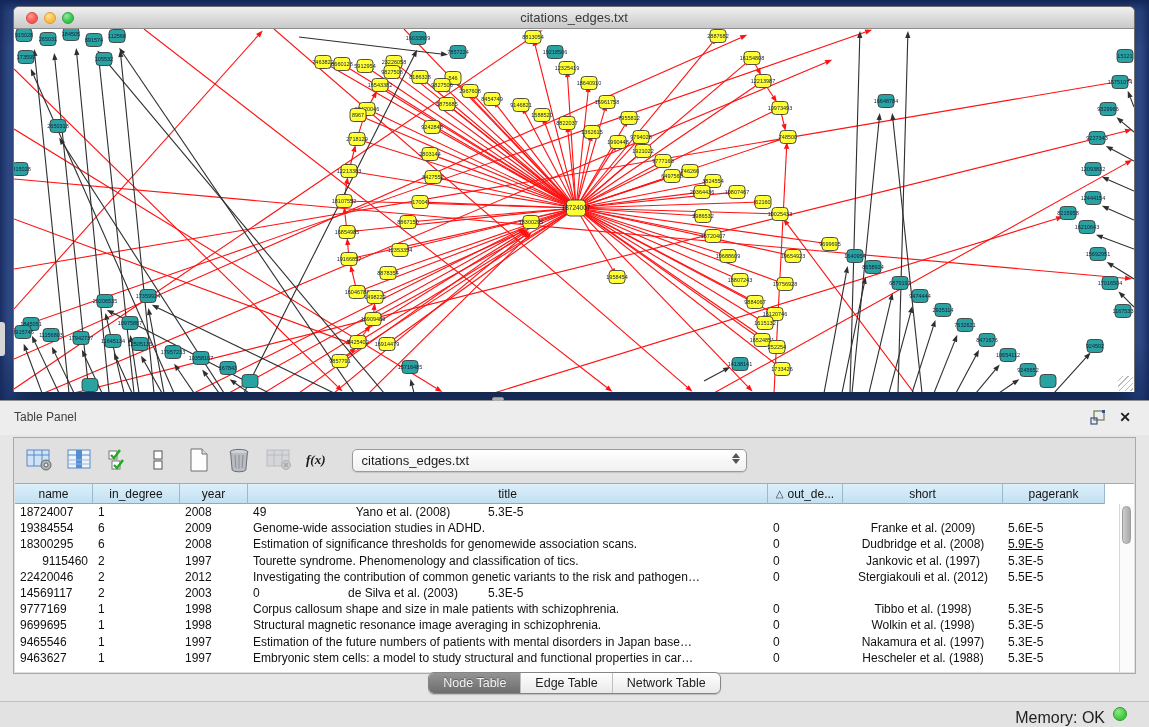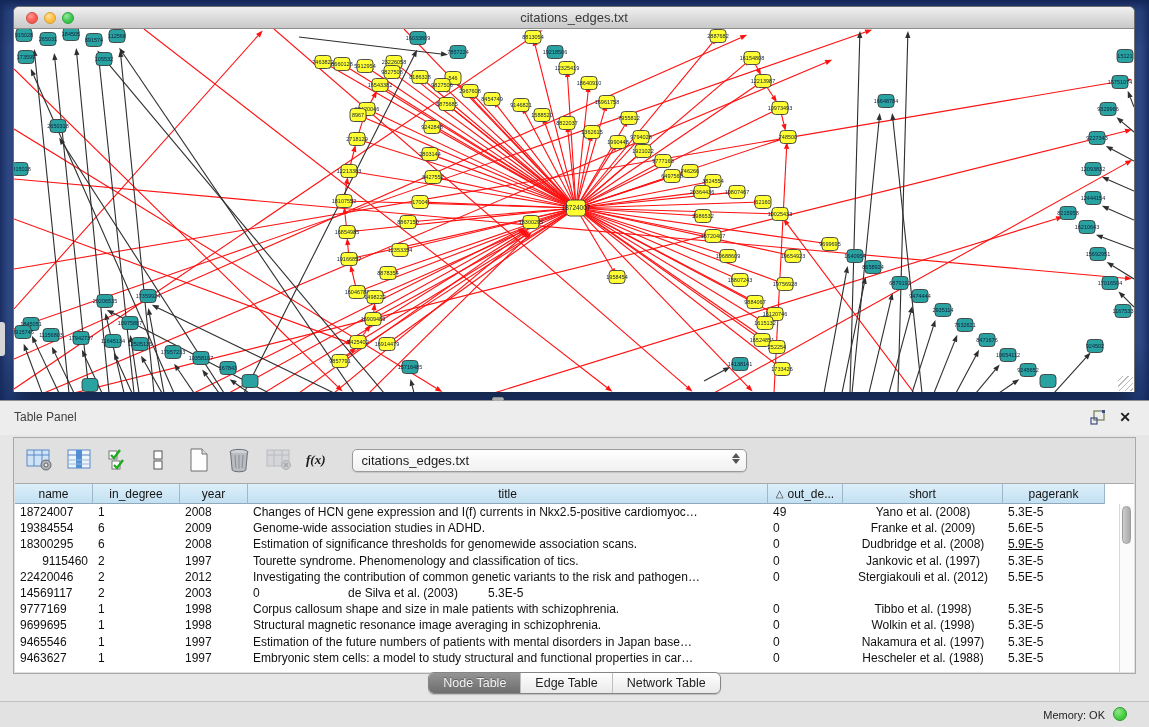--- a/index.html
+++ b/index.html
@@ -58,21 +58,21 @@
     background:linear-gradient(90deg,#cdcdcd,#a9a9a9); border:1px solid #9c9c9c; }
 
   .tabs-strip { position:absolute; left:0; right:0; top:268px; height:28px; display:flex; justify-content:center; align-items:center; }
   .segmented { display:flex; border:1px solid #858585; border-radius:6px; overflow:hidden;
     background:linear-gradient(#ffffff,#e9e9e9); box-shadow:0 1px 1px rgba(0,0,0,.18); }
   .segment { padding:3px 14px; font-size:12.5px; color:#222; }
   .segment + .segment { border-left:1px solid #c0c0c0; }
   .segment.active { background:linear-gradient(#949494,#6d6d6d); color:#f4f4f4; text-shadow:0 -1px 0 rgba(0,0,0,.3); border-left:none; }
 
   .status-bar { position:absolute; left:0; right:0; top:300px; height:27px; background:#e2e2e2; border-top:1px solid #c2c2c2; }
-  .mem-label { position:absolute; right:44px; top:7px; font-size:11px; color:#1f1f1f; }
+  .mem-label { position:absolute; right:44px; top:7px; font-size:16px; color:#1f1f1f; }
   .mem-dot { position:absolute; right:22px; top:5px; width:14px; height:14px; border-radius:50%;
     background:radial-gradient(circle at 35% 30%,#8fe88a,#3fcb3a 65%); border:1px solid #2e962b; }
 </style>
 </head>
 <body>
 
 <div class="stage">
 
   <div class="desktop">
     <div class="net-window">
@@ -745,21 +745,20 @@
             <div class="th" style="width: 520px;">title</div>
             <div class="th" style="width: 75px;"><span class="sort-glyph">△</span>out_de...</div>
             <div class="th" style="width: 160px;">short</div>
             <div class="th" style="width: 102px;">pagerank</div>
           </div>
         <div id="tbody">
             <div class="trow">
               <div class="td" style="width: 78px;">18724007</div>
               <div class="td" style="width: 87px;">1</div>
               <div class="td" style="width: 68px;">2008</div>
-              <div class="td" style="width: 520px;">Changes of HCN gene expression and I(f) currents in Nkx2.5-positive cardiomyoc…</div>
               <div class="td" style="width: 75px;">49</div>
               <div class="td center" style="width: 160px;">Yano et al. (2008)</div>
               <div class="td" style="width: 102px;">5.3E-5</div>
             </div>
             <div class="trow">
               <div class="td" style="width: 78px;">19384554</div>
               <div class="td" style="width: 87px;">6</div>
               <div class="td" style="width: 68px;">2009</div>
               <div class="td" style="width: 520px;">Genome-wide association studies in ADHD.</div>
               <div class="td" style="width: 75px;">0</div>

